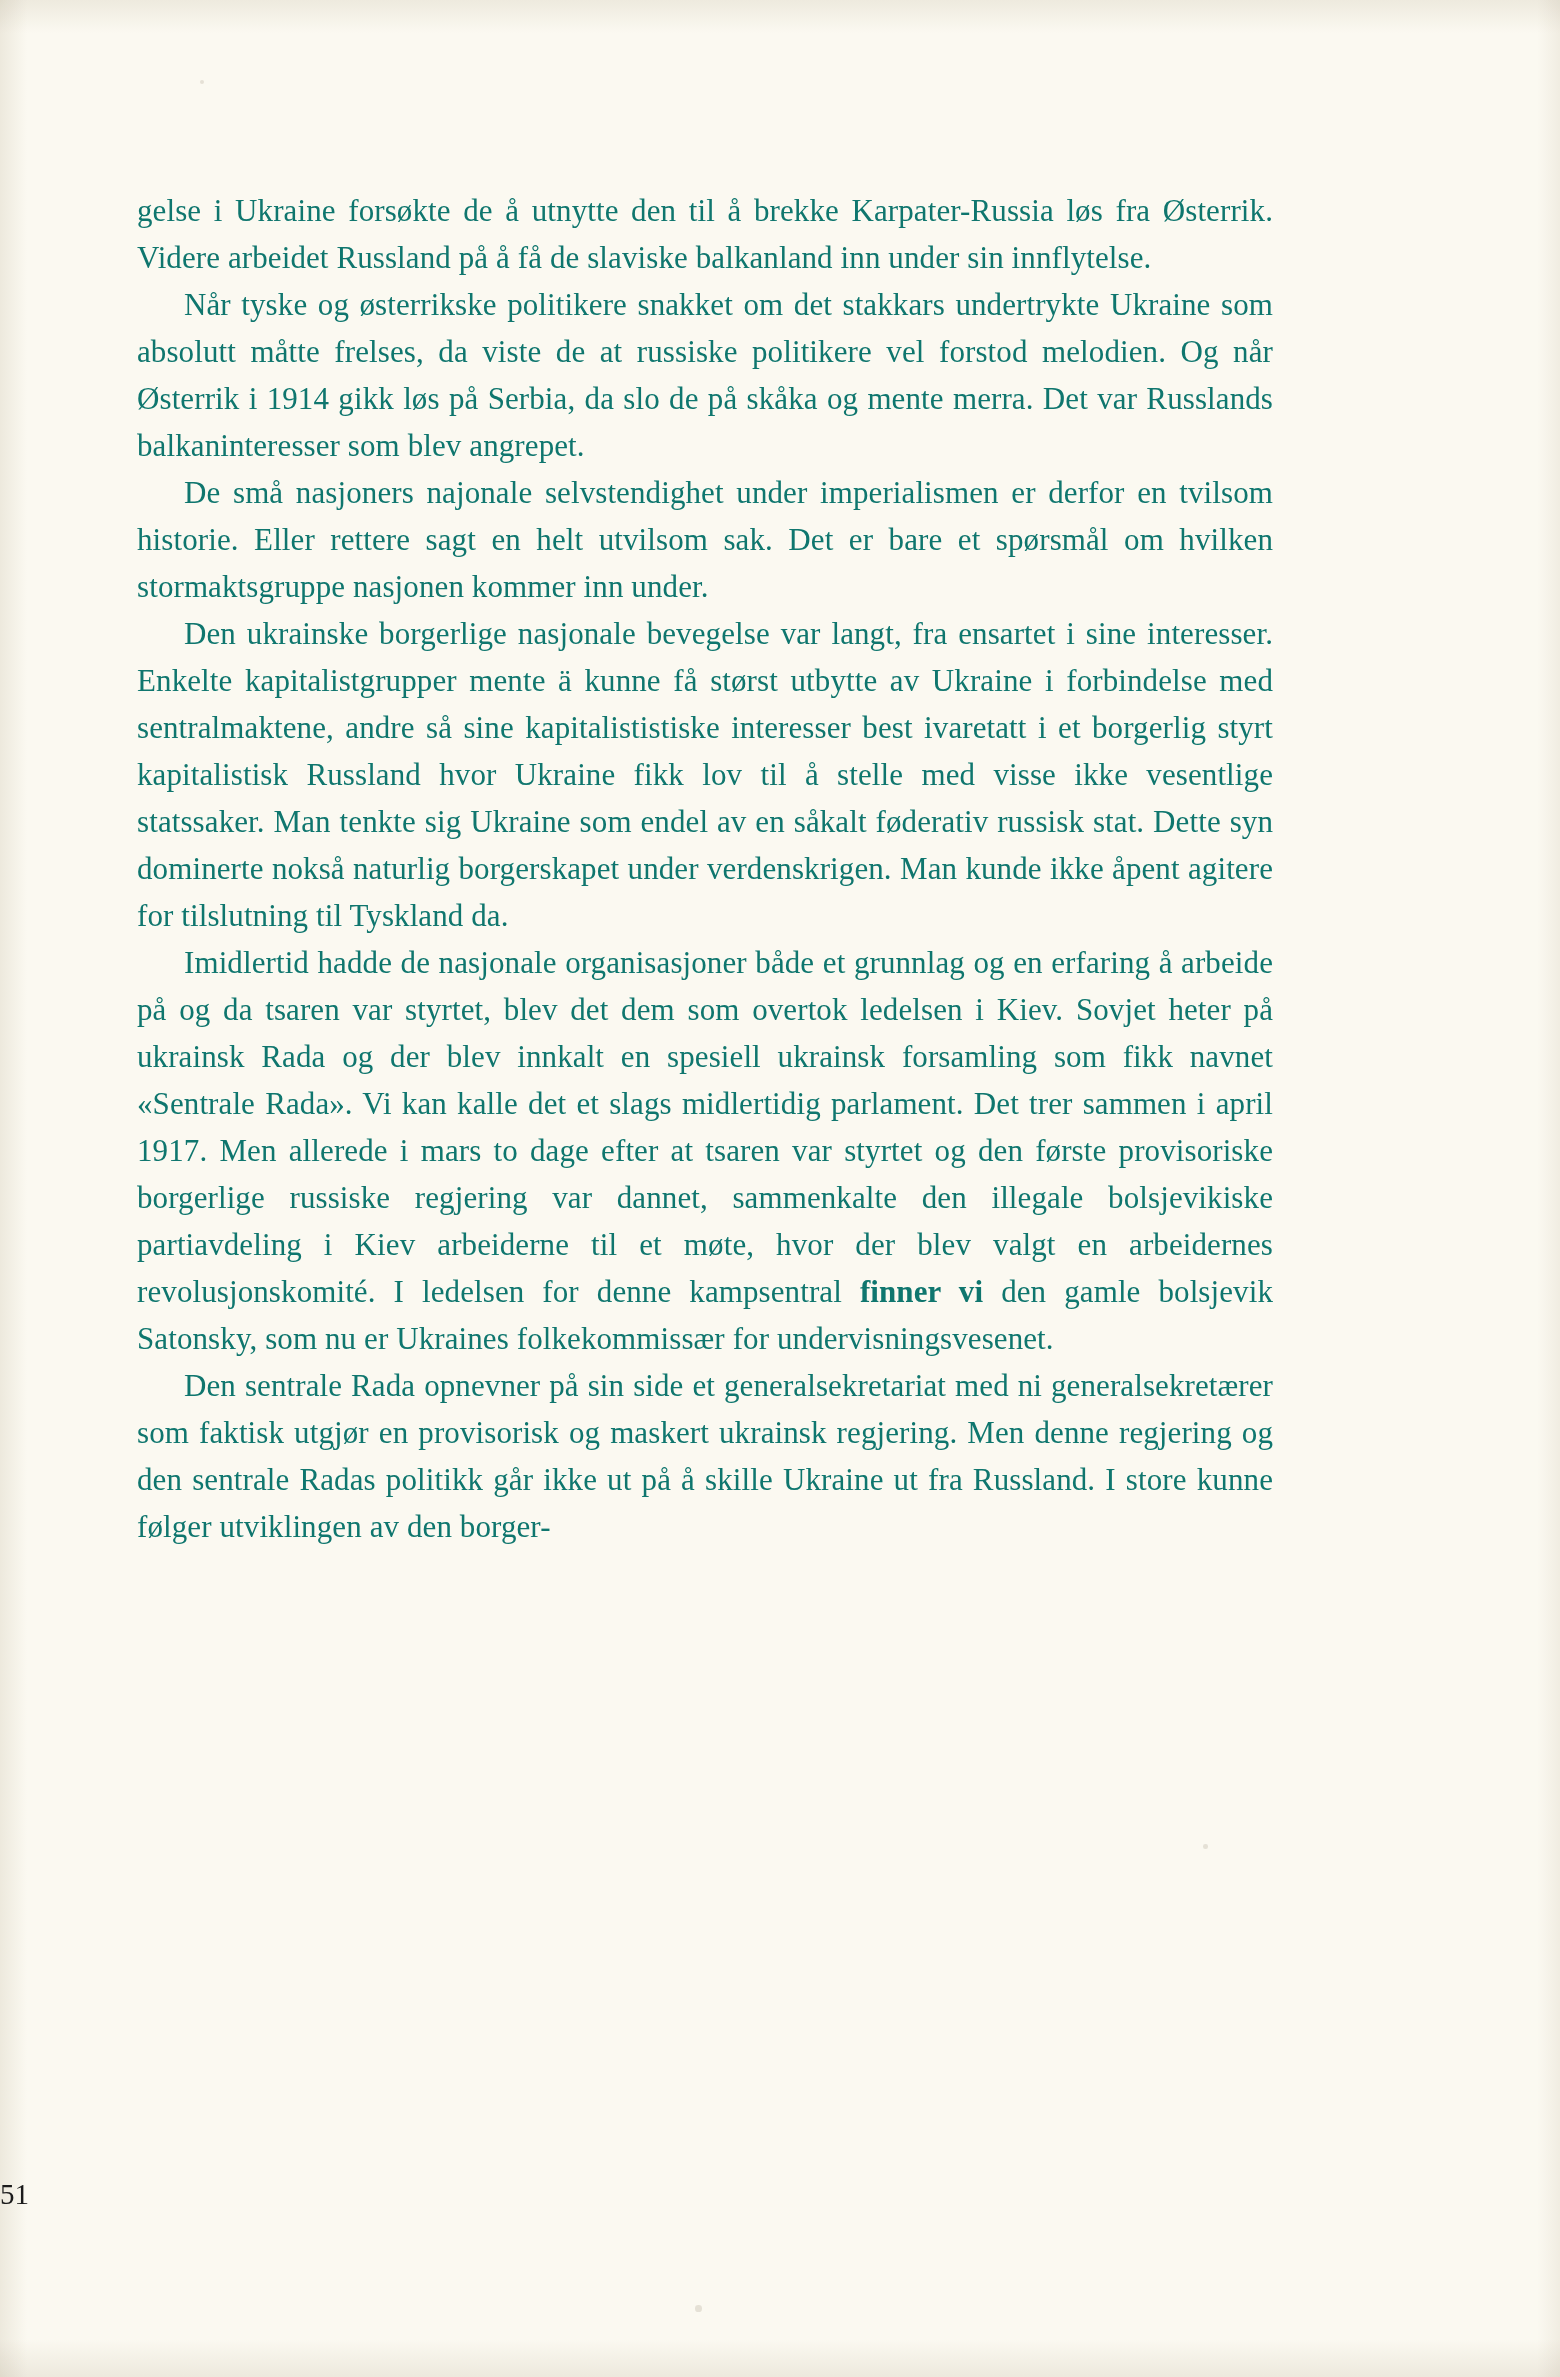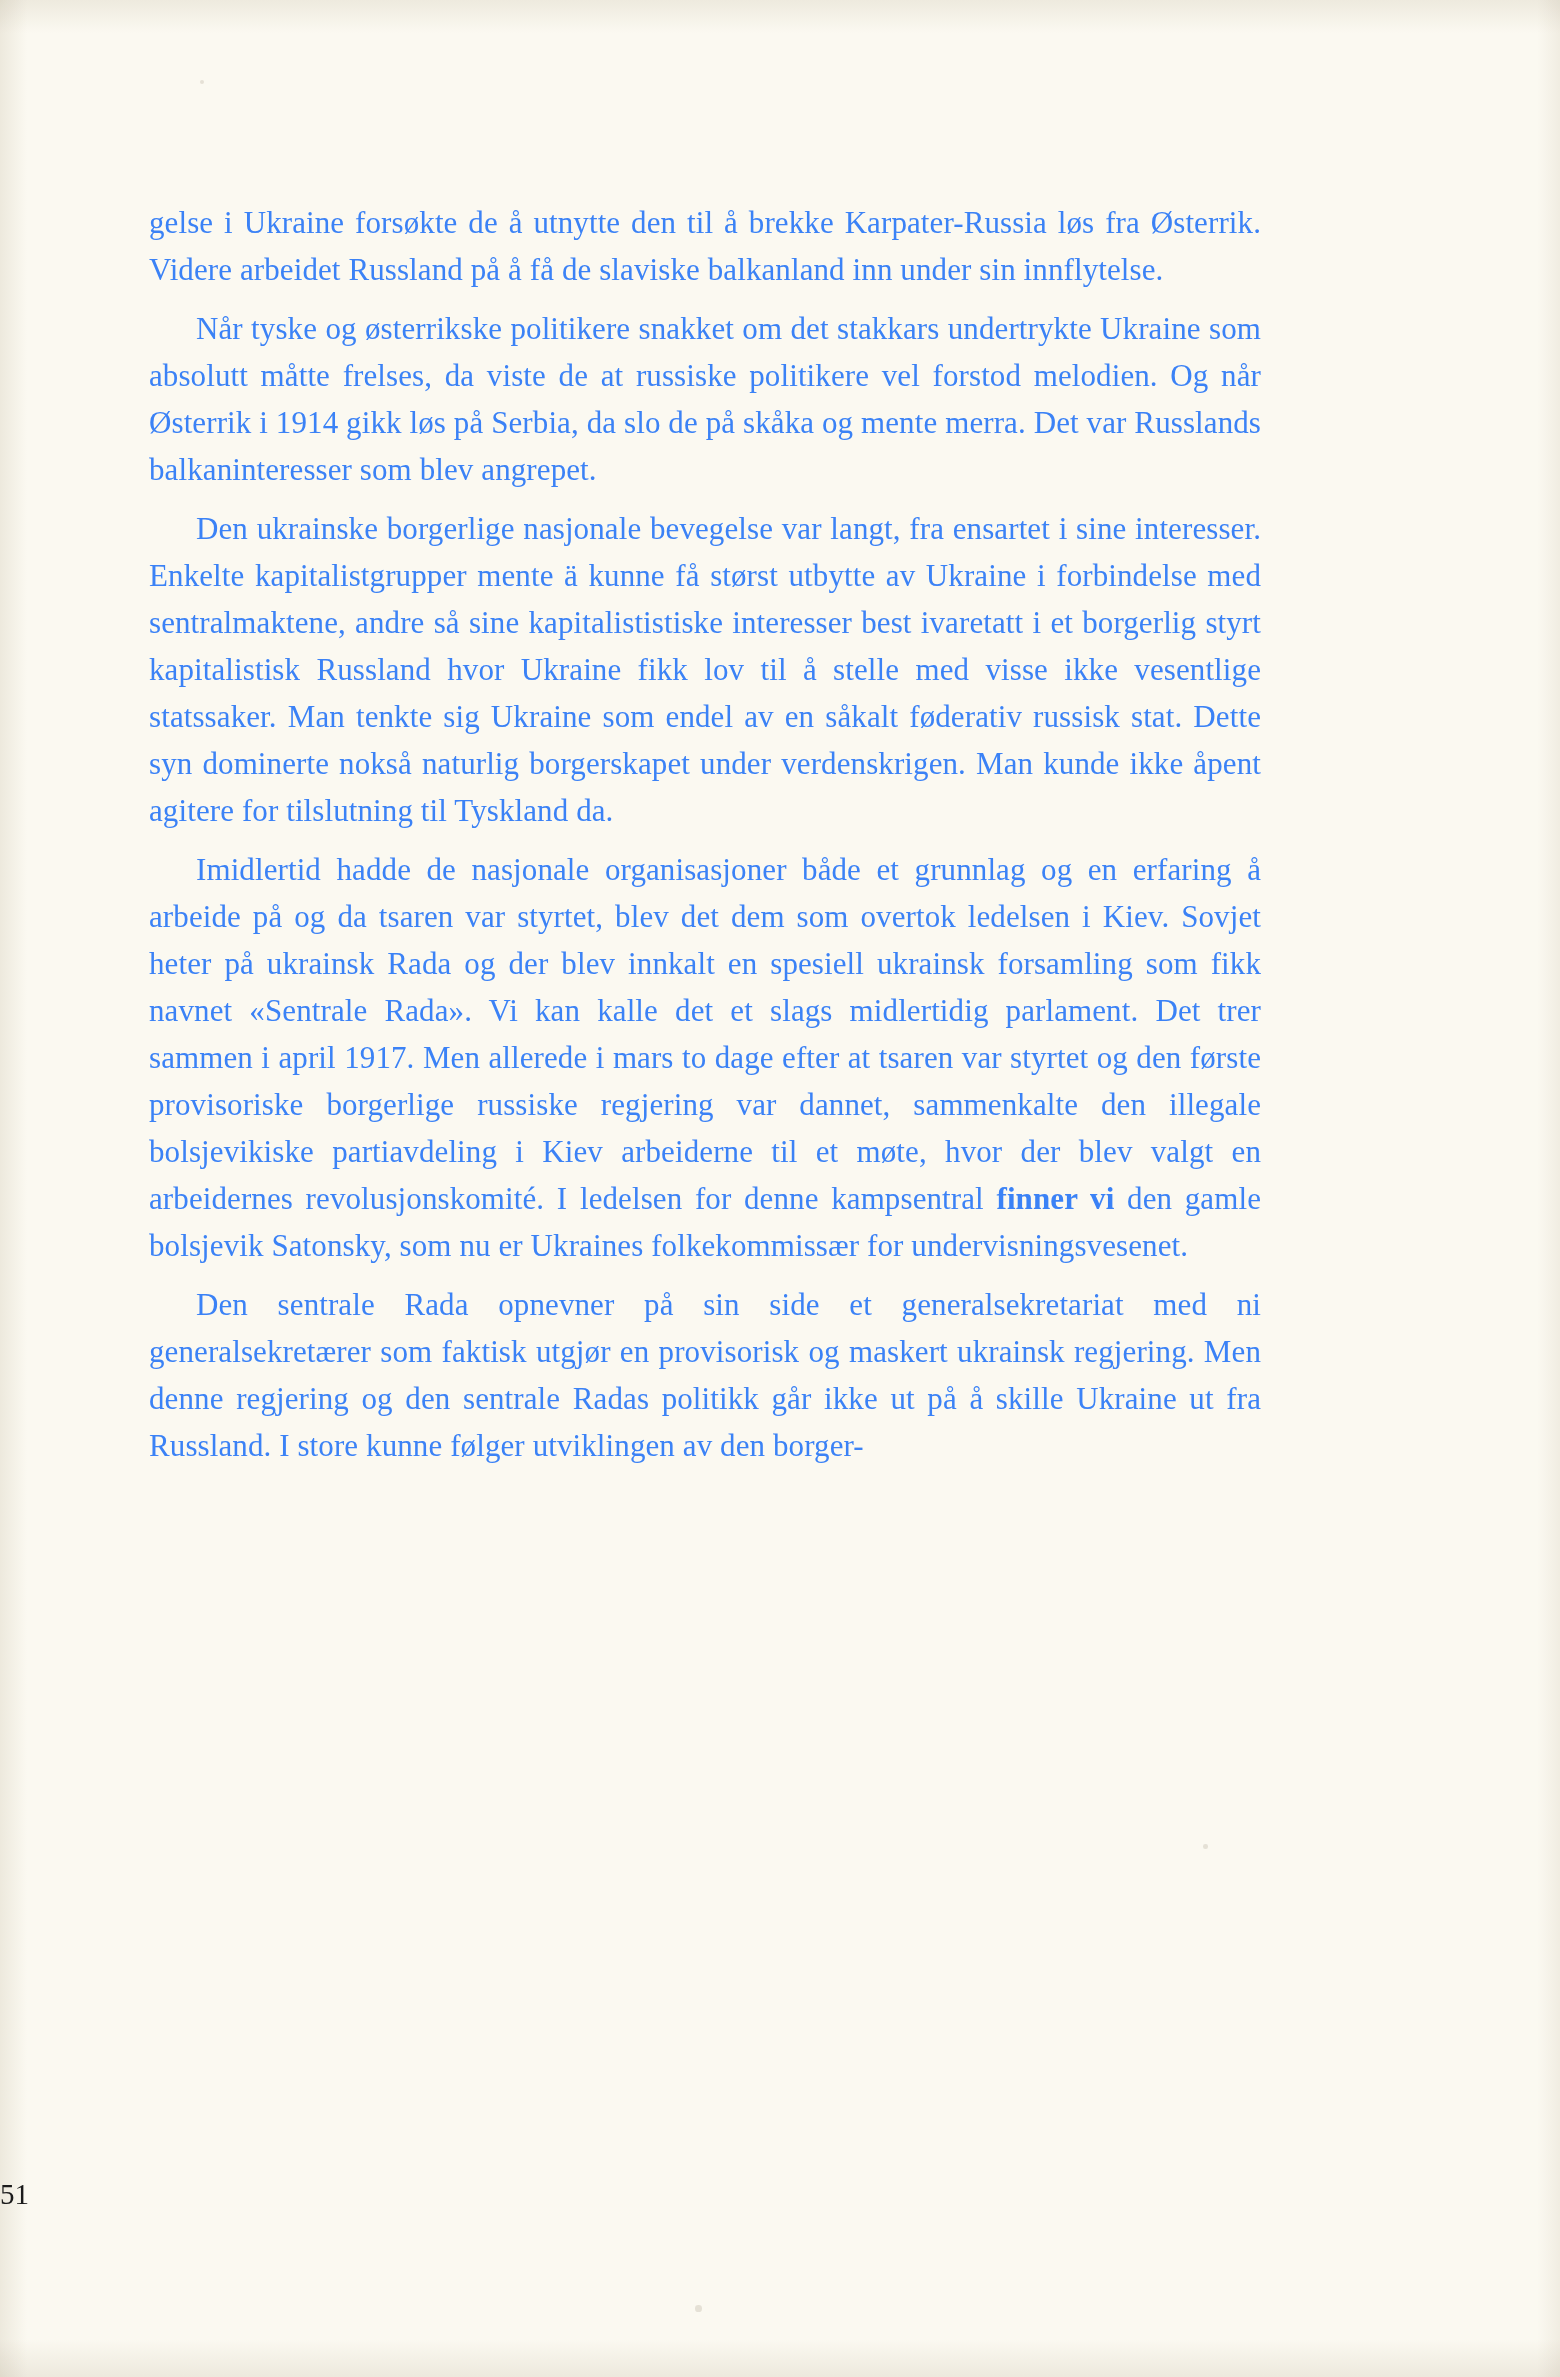--- a/index.html
+++ b/index.html
@@ -40,26 +40,26 @@
     pointer-events: none;
   }
   #text-column {
     position: absolute;
     left: 137px;
     top: 187px;
     width: 1136px;
     z-index: 2;
   }
   p {
-    margin: 12px;
+    margin: 0;
     text-align: justify;
     text-justify: inter-word;
     font-size: 31px;
     line-height: 47px;
-    color: #3b82f6;
+    color: #0f766e;
     letter-spacing: 0.1px;
   }
   p.indent {
     text-indent: 47px;
   }
   p.no-indent {
     text-indent: 0;
   }
   .bold {
     font-weight: bold;
@@ -84,20 +84,21 @@
   }
 </style>
 </head>
 <body>
 
 <div id="page">
 
   <div id="text-column">
     <p class="no-indent">gelse i Ukraine forsøkte de å utnytte den til å brekke Karpater-Russia løs fra Østerrik. Videre arbeidet Russland på å få de slaviske balkanland inn under sin innflytelse.</p>
     <p class="indent">Når tyske og østerrikske politikere snakket om det stakkars undertrykte Ukraine som absolutt måtte frelses, da viste de at russiske politikere vel forstod melodien. Og når Østerrik i 1914 gikk løs på Serbia, da slo de på skåka og mente merra. Det var Russlands balkaninteresser som blev angrepet.</p>
+    <p class="indent">De små nasjoners najonale selvstendighet under imperialismen er derfor en tvilsom historie. Eller rettere sagt en helt utvilsom sak. Det er bare et spørsmål om hvilken stormaktsgruppe nasjonen kommer inn under.</p>
     <p class="indent">Den ukrainske borgerlige nasjonale bevegelse var langt, fra ensartet i sine interesser. Enkelte kapitalistgrupper mente ä kunne få størst utbytte av Ukraine i forbindelse med sentralmaktene, andre så sine kapitalististiske interesser best ivaretatt i et borgerlig styrt kapitalistisk Russland hvor Ukraine fikk lov til å stelle med visse ikke vesentlige statssaker. Man tenkte sig Ukraine som endel av en såkalt føderativ russisk stat. Dette syn dominerte nokså naturlig borgerskapet under verdenskrigen. Man kunde ikke åpent agitere for tilslutning til Tyskland da.</p>
     <p class="indent">
       <span>Imidlertid hadde de nasjonale organisasjoner både et grunnlag og en erfaring å arbeide på og da tsaren var styrtet, blev det dem som overtok ledelsen i Kiev. Sovjet heter på ukrainsk Rada og der blev innkalt en spesiell ukrainsk forsamling som fikk navnet «Sentrale Rada». Vi kan kalle det et slags midlertidig parlament. Det trer sammen i april 1917. Men allerede i mars to dage efter at tsaren var styrtet og den første provisoriske borgerlige russiske regjering var dannet, sammenkalte den illegale bolsjevikiske partiavdeling i Kiev arbeiderne til et møte, hvor der blev valgt en arbeidernes revolusjonskomité. I ledelsen for denne kampsentral </span><span class="bold">finner vi</span><span> den gamle bolsjevik Satonsky, som nu er Ukraines folkekommissær for undervisningsvesenet.</span>
     </p>
     <p class="indent">Den sentrale Rada opnevner på sin side et generalsekretariat med ni generalsekretærer som faktisk utgjør en provisorisk og maskert ukrainsk regjering. Men denne regjering og den sentrale Radas politikk går ikke ut på å skille Ukraine ut fra Russland. I store kunne følger utviklingen av den borger-</p>
   </div>
 
   <div id="page-number">51</div>
 
   <span class="speck" style="left:695px; top:2305px; width:6.7px; height:6.7px;"></span>

